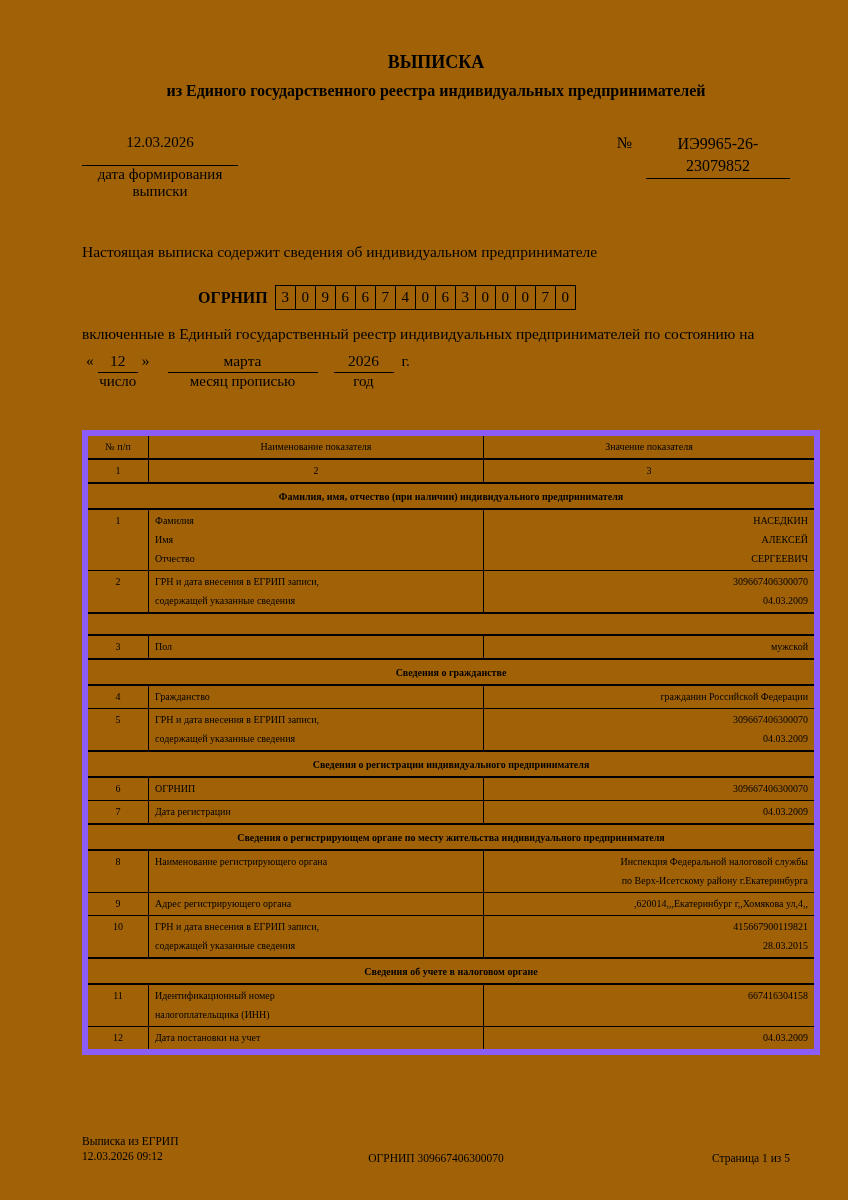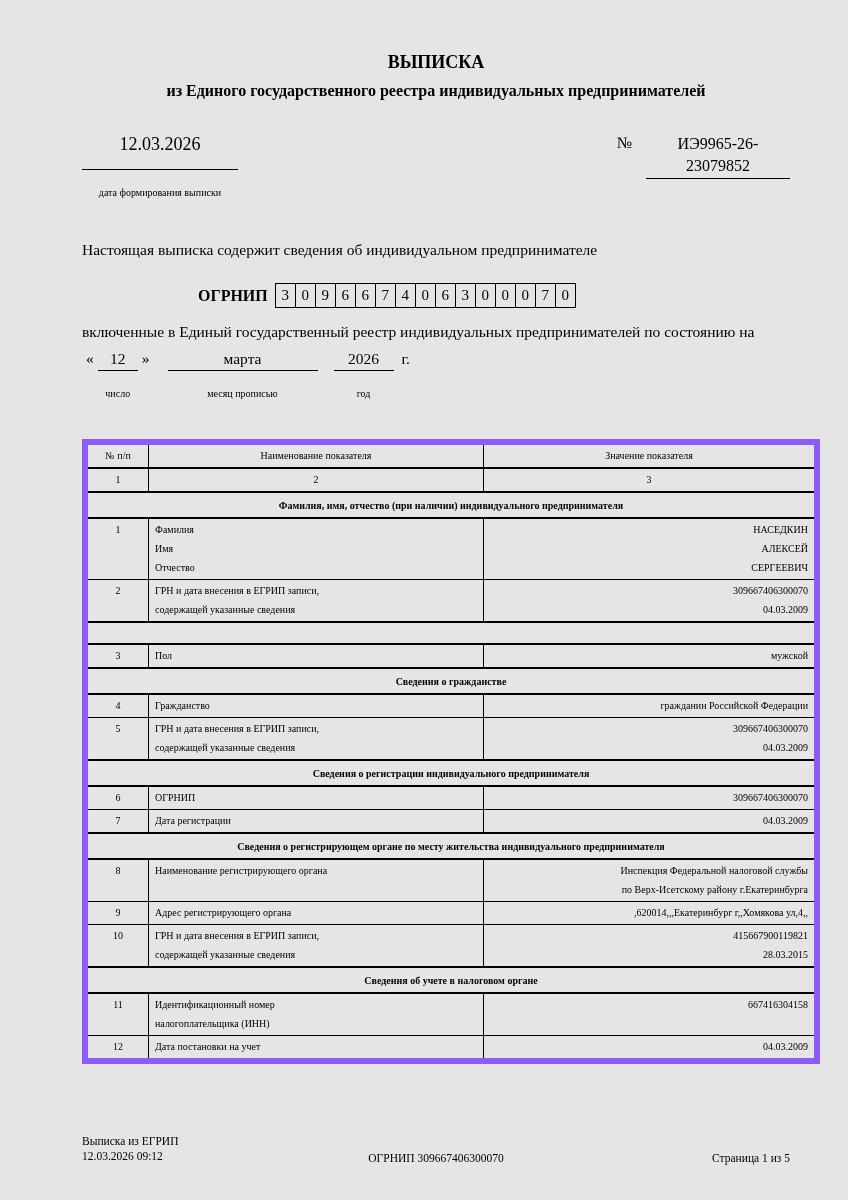--- a/index.html
+++ b/index.html
@@ -1,30 +1,30 @@
 <!DOCTYPE html>
 <html lang="ru"><head>
 <meta charset="utf-8">
 <style>
   html,body { margin:0; padding:0; background:#888; }
   .page {
-    width:848px; height:1200px; margin:0 auto; background:#e5e5e5;
+    width:848px; height:1200px; margin:0 auto; background:#a16207;
     position:relative; font-family:"Liberation Serif", serif; color:#000;
     overflow:hidden;
   }
   .content { position:absolute; left:82px; right:58px; top:52px; }
 
   .doc-title { text-align:center; font-weight:bold; font-size:18px; }
   .doc-subtitle { text-align:center; font-weight:bold; font-size:16px; margin-top:9px; }
 
   .meta-row { display:flex; justify-content:space-between; margin-top:34px; }
   .underfield { text-align:center; }
-  .underfield .value { font-size:18px; }
+  .underfield .value { font-size:15px; }
   .rule { border-bottom:1.5px solid #000; }
-  .caption { font-size:10px; margin-top:17px; }
+  .caption { font-size:15px; margin-top:0; }
   .meta-left { width:156px; }
   .meta-left .value { margin-bottom:14px; text-align:center; }
   .meta-right { display:flex; align-items:flex-start; }
   .num-sign { font-size:16px; margin-right:14px; margin-top:0; }
   .num-block { width:144px; text-align:center; }
   .num-block .value { font-size:16px; line-height:19px; margin-bottom:3px; }
 
   .lead { font-size:15.5px; margin-top:43px; }
 
   .name-block { margin-top:13px; }

